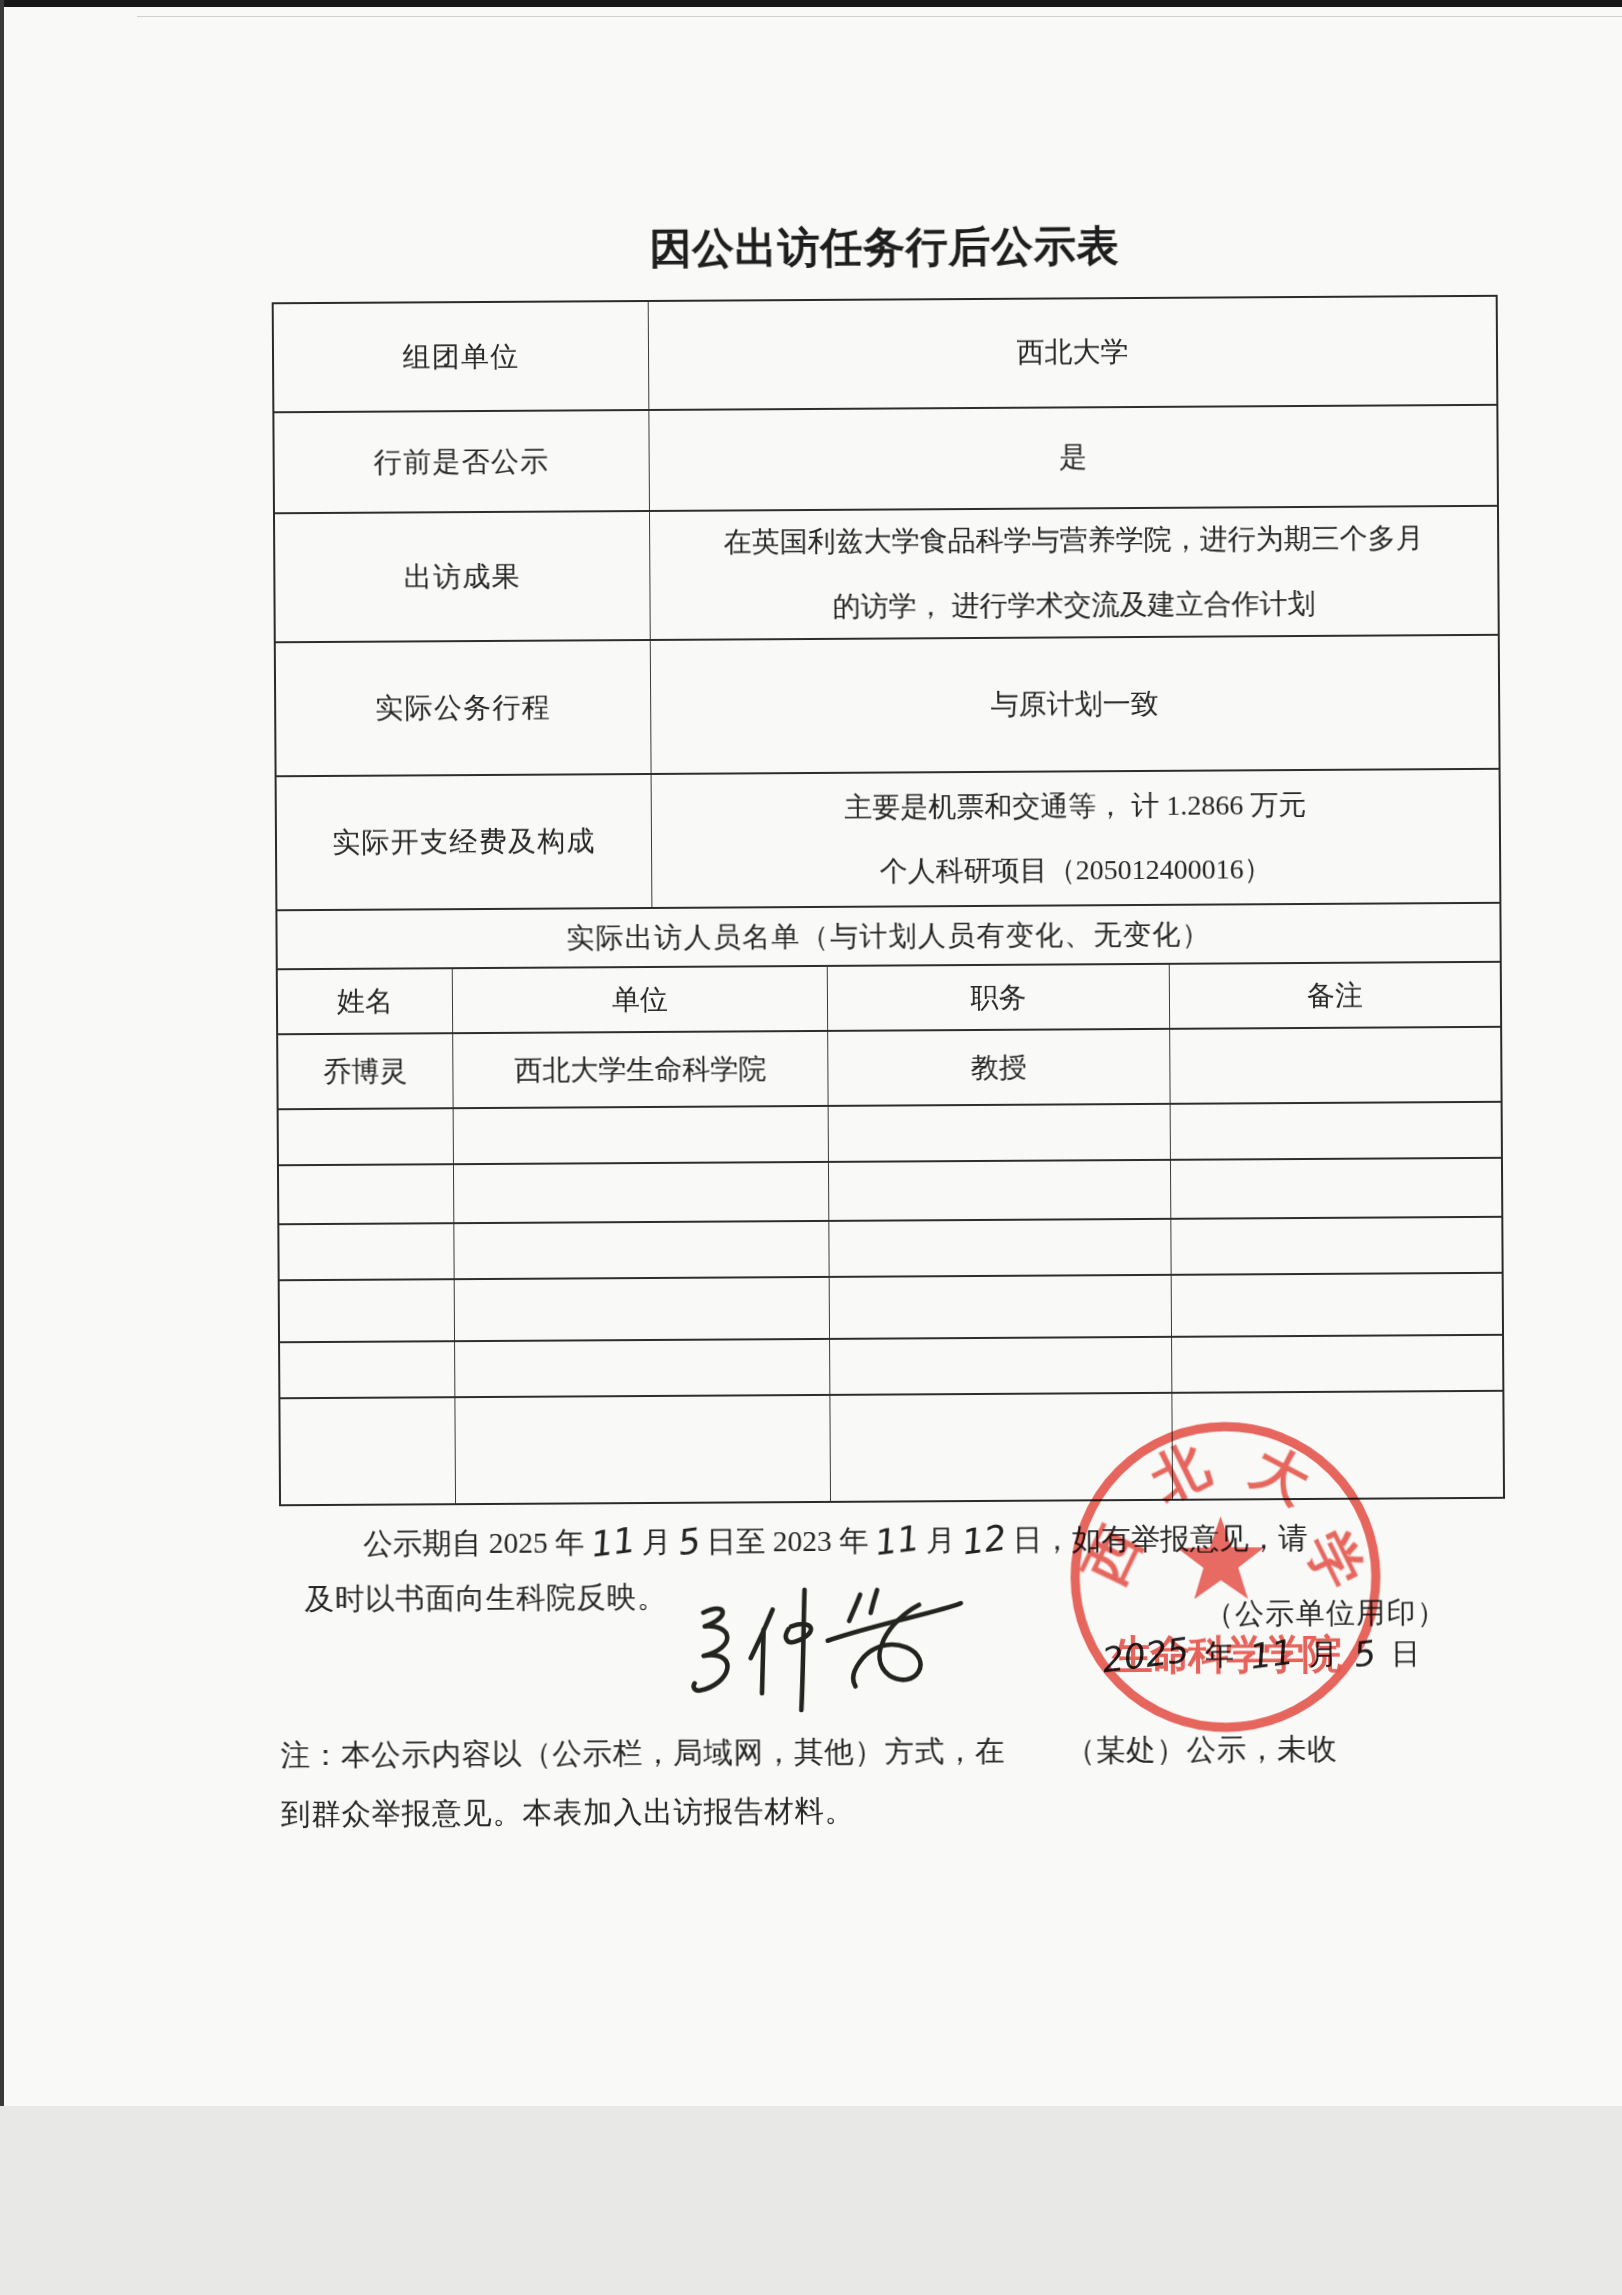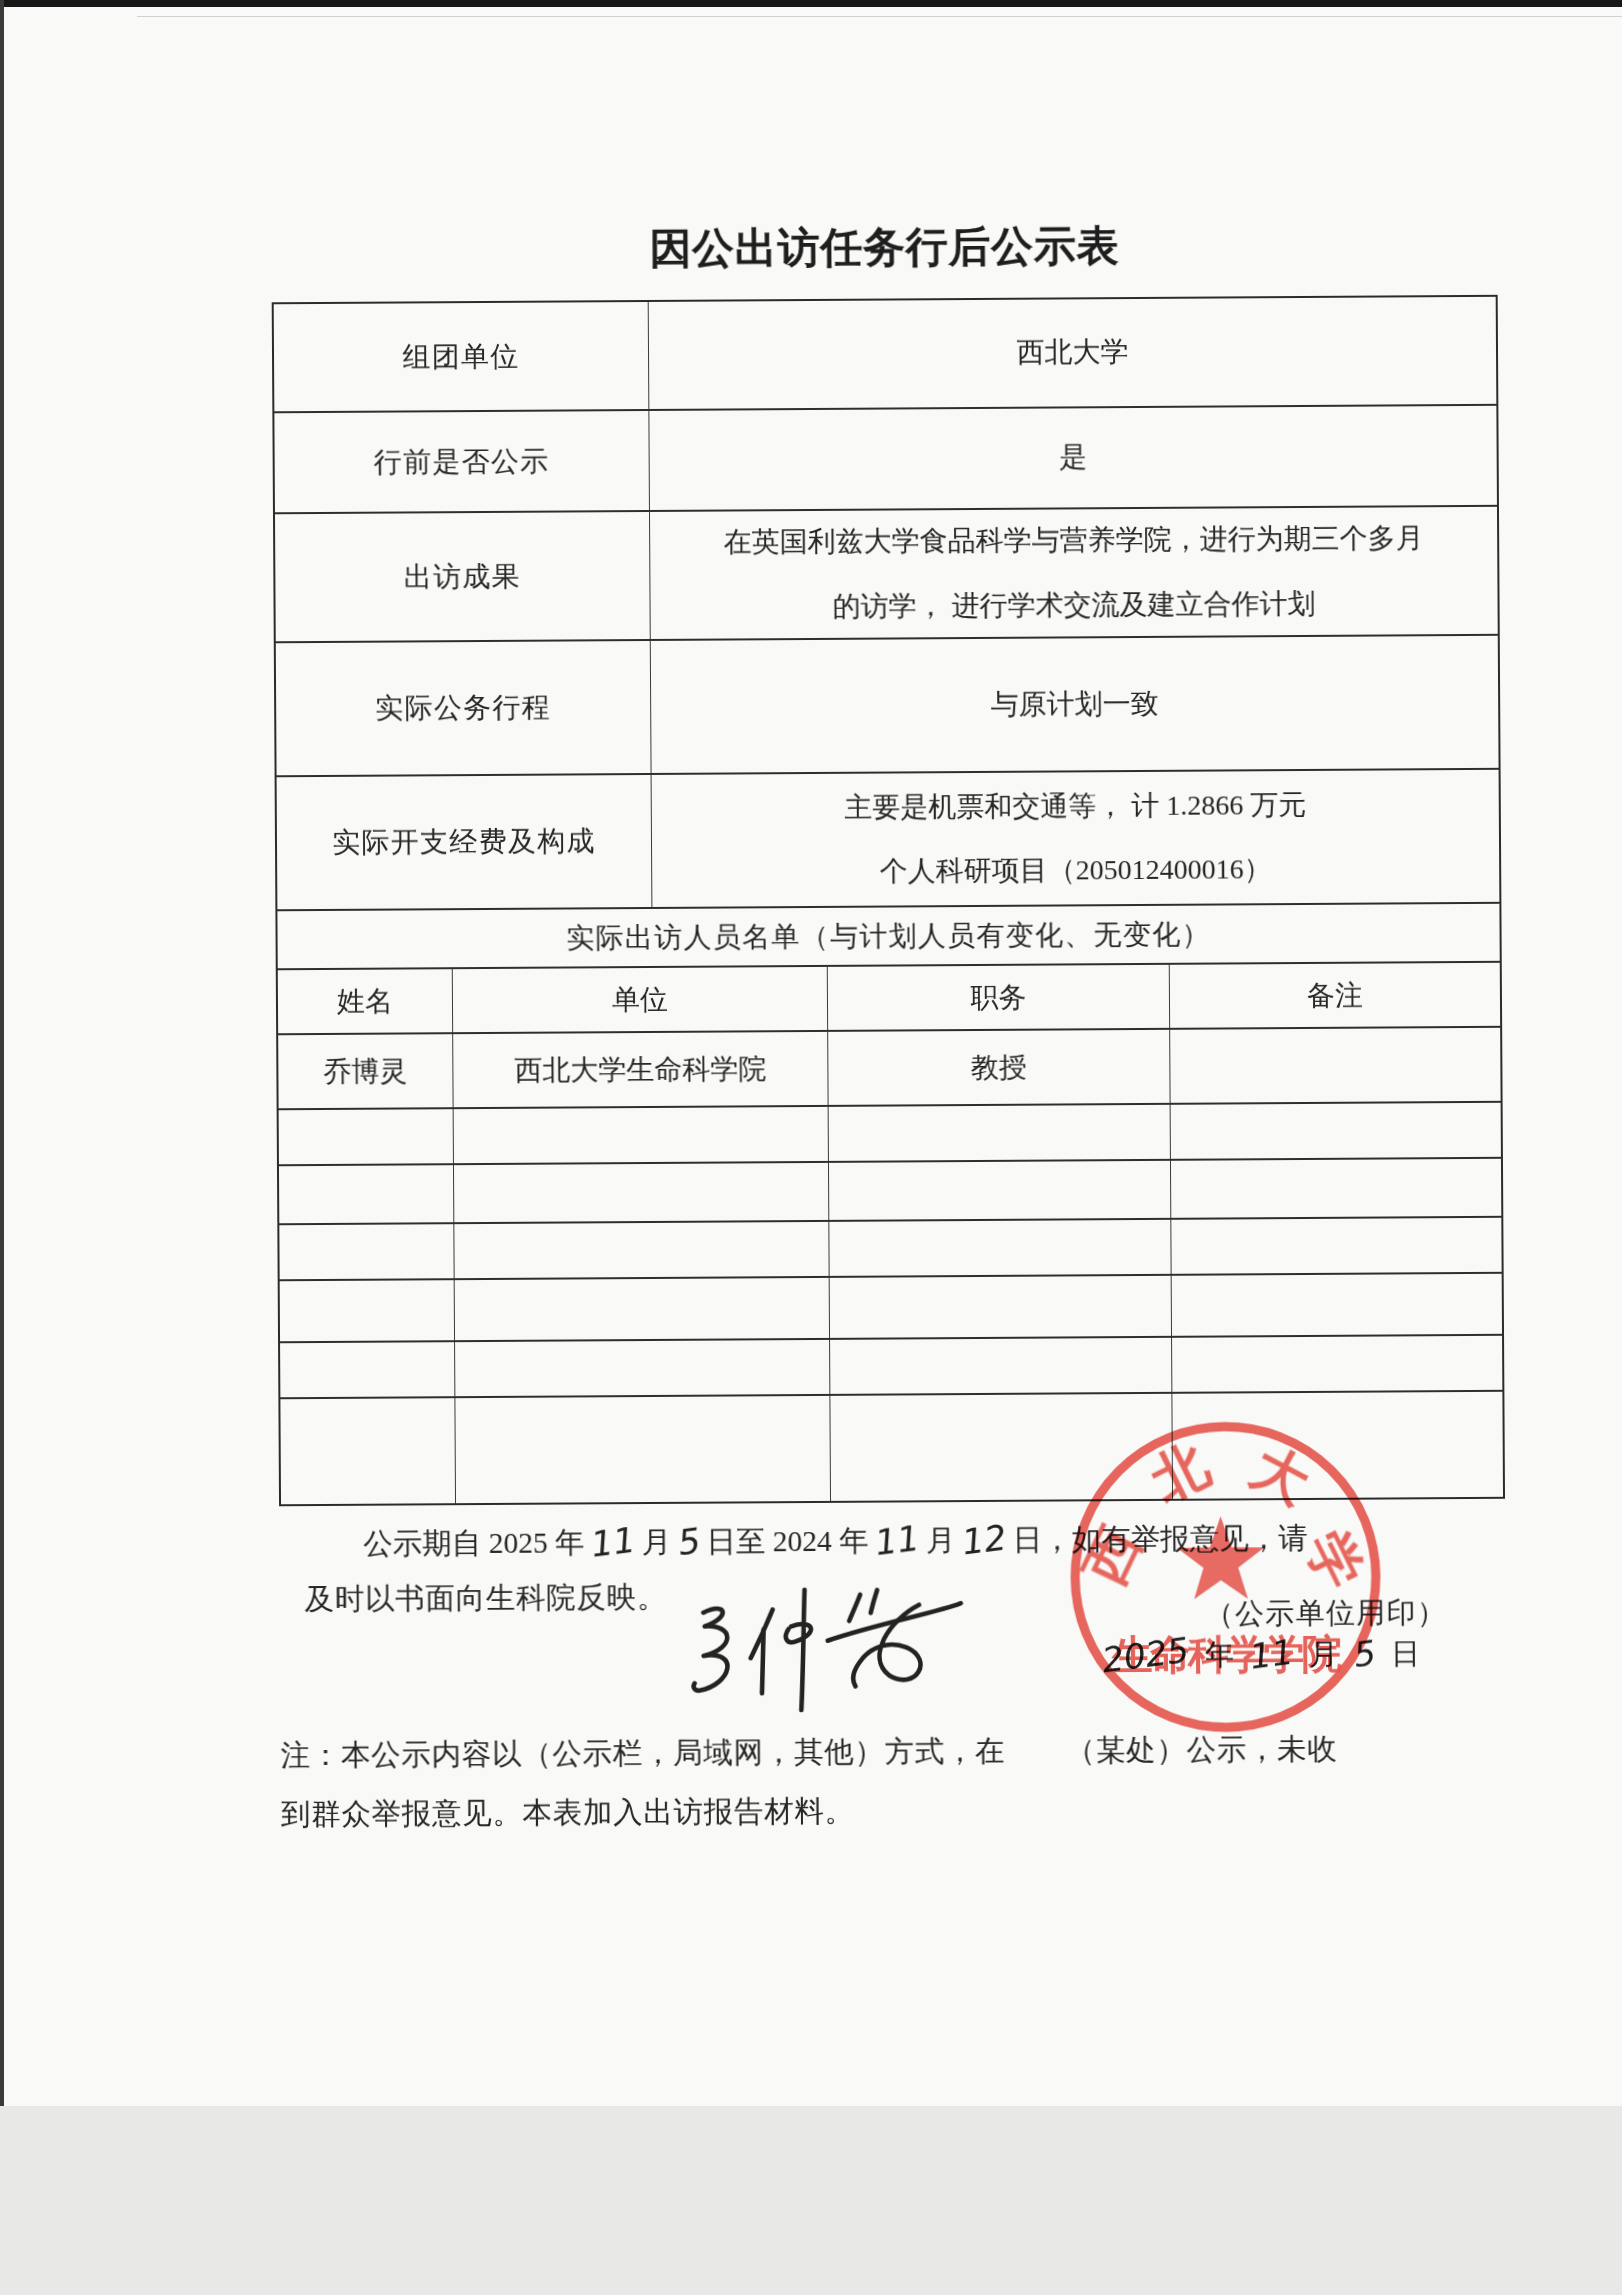--- a/index.html
+++ b/index.html
@@ -190,21 +190,21 @@
             <div class="c c0"></div>
             <div class="c c1"></div>
             <div class="c c2"></div>
             <div class="c c3"></div>
           </div>
         </div>
     </div>
 
     <div class="period-line">
       
-    <span class="part">公示期自 2025 年</span><span class="part hw">11</span><span class="part">月</span><span class="part hw">5</span><span class="part">日至 2024 年</span><span class="part hw">11</span><span class="part">月</span><span class="part hw">12</span><span class="part">日，如有举报意见，请</span></div>
+    <span class="part">公示期自 2025 年</span><span class="part hw">11</span><span class="part">月</span><span class="part hw">5</span><span class="part">日至 2023 年</span><span class="part hw">11</span><span class="part">月</span><span class="part hw">12</span><span class="part">日，如有举报意见，请</span></div>
     <div class="period-line2">及时以书面向生科院反映。</div>
 
     <div class="seal-instruction">（公示单位用印）</div>
 
     <div class="date-line">
       
     <span class="pp hw">2025</span><span class="pp">年</span><span class="pp hw">11</span><span class="pp">月</span><span class="pp hw">5</span><span class="pp">日</span></div>
 
     <div class="note-line1">注：本公示内容以（公示栏，局域网，其他）方式，在　　（某处）公示，未收</div>
     <div class="note-line2">到群众举报意见。本表加入出访报告材料。</div>

